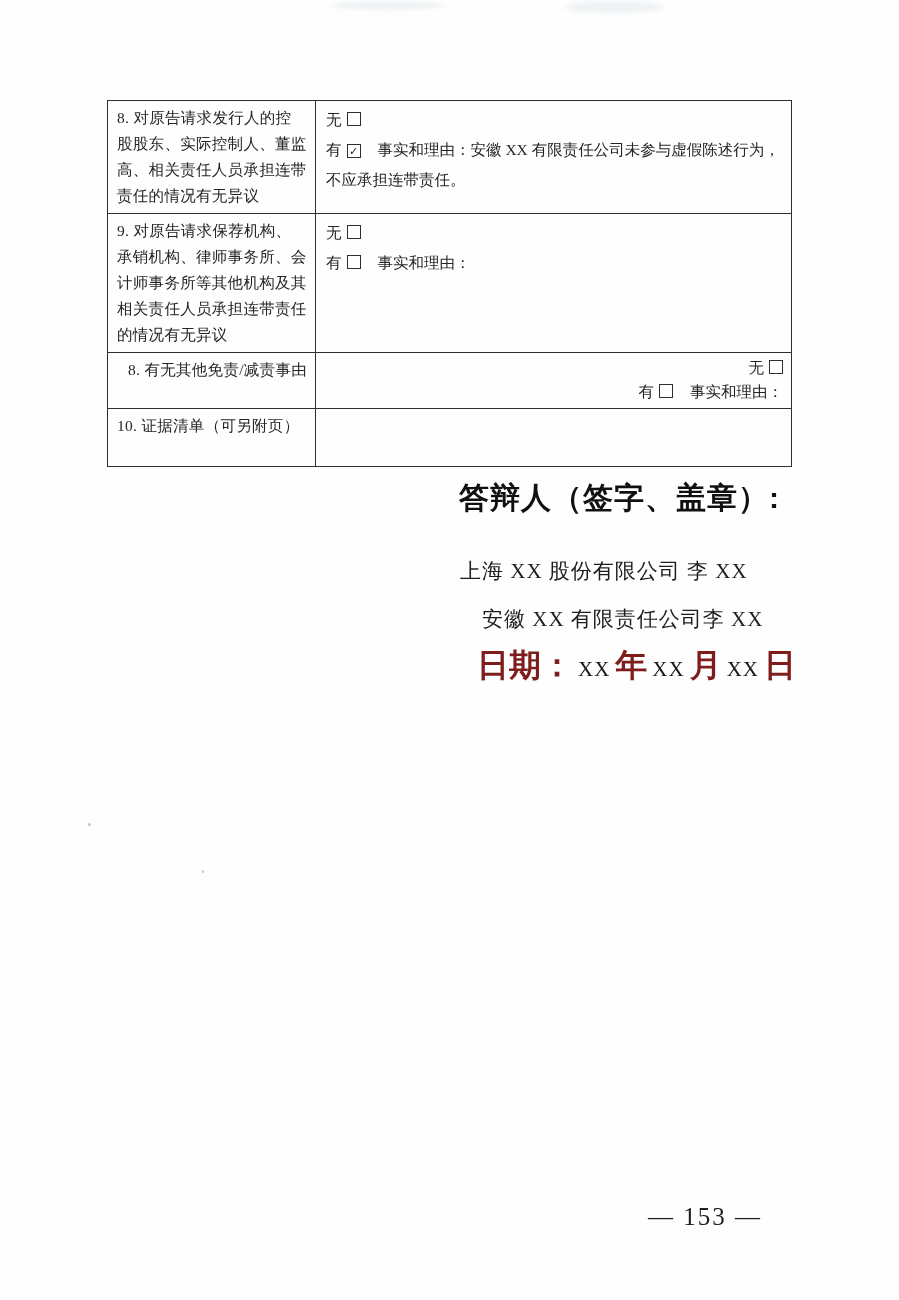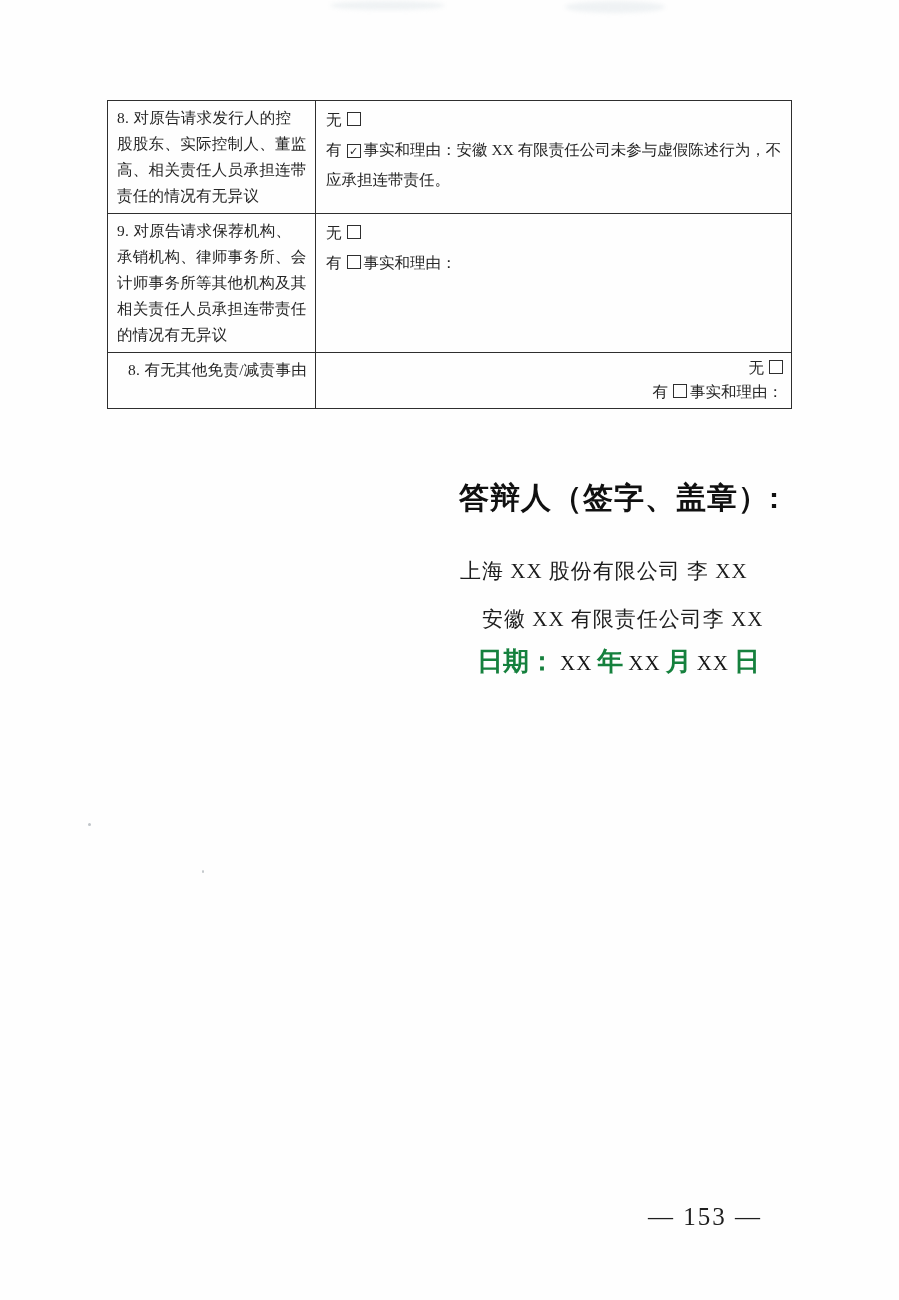--- a/index.html
+++ b/index.html
@@ -70,21 +70,21 @@
     line-height: 12px;
   }
   .tick {
     font-style: normal;
     font-family: "DejaVu Sans", sans-serif;
     font-size: 11px;
     color: #1e1e1e;
     position: relative;
     top: -1px;
   }
-  .rl { margin-left: 3px; }
+  .rl { margin-left: 17px; }
 
   
   .sig-title {
     position: absolute;
     left: 459px;
     top: 478px;
     font-family: "Liberation Sans", "DejaVu Sans", sans-serif;
     font-weight: bold;
     font-size: 30px;
     letter-spacing: 1px;
@@ -102,22 +102,22 @@
     position: absolute;
     left: 477px;
     top: 644px;
     font-size: 21px;
     color: #161616;
     white-space: nowrap;
   }
   .sig-date .b {
     font-family: "Liberation Sans", "DejaVu Sans", sans-serif;
     font-weight: bold;
-    font-size: 26px;
-    color: #15803d;
+    font-size: 32px;
+    color: #7f1d1d;
   }
   .sig-date .v {
     margin: 16px 5px;
     letter-spacing: 1px;
   }
 
   
   .page-number {
     position: absolute;
     left: 648px;
@@ -176,20 +176,24 @@
         <div>
           <span>无</span><span class="cb"></span>
         </div>
         <div>
           <span>有</span><span class="cb"></span><span class="rl">事实和理由：</span>
         </div>
       </td>
     </tr>
 
 
+    <tr class="r5">
+      <td class="lc">10. 证据清单（可另附页）</td>
+      <td class="rc"></td>
+    </tr>
   </tbody>
     </table>
 
   <div class="sig-title">答辩人（签字、盖章）:</div>
   <div class="sig-line sig-line-1">上海 XX 股份有限公司  李 XX</div>
   <div class="sig-line sig-line-2">安徽 XX 有限责任公司李 XX</div>
 
   <div class="sig-date">
     <span class="b">日期：</span><span class="v">XX</span><span class="b">年</span><span class="v">XX</span><span class="b">月</span><span class="v">XX</span><span class="b">日</span>
   </div>

